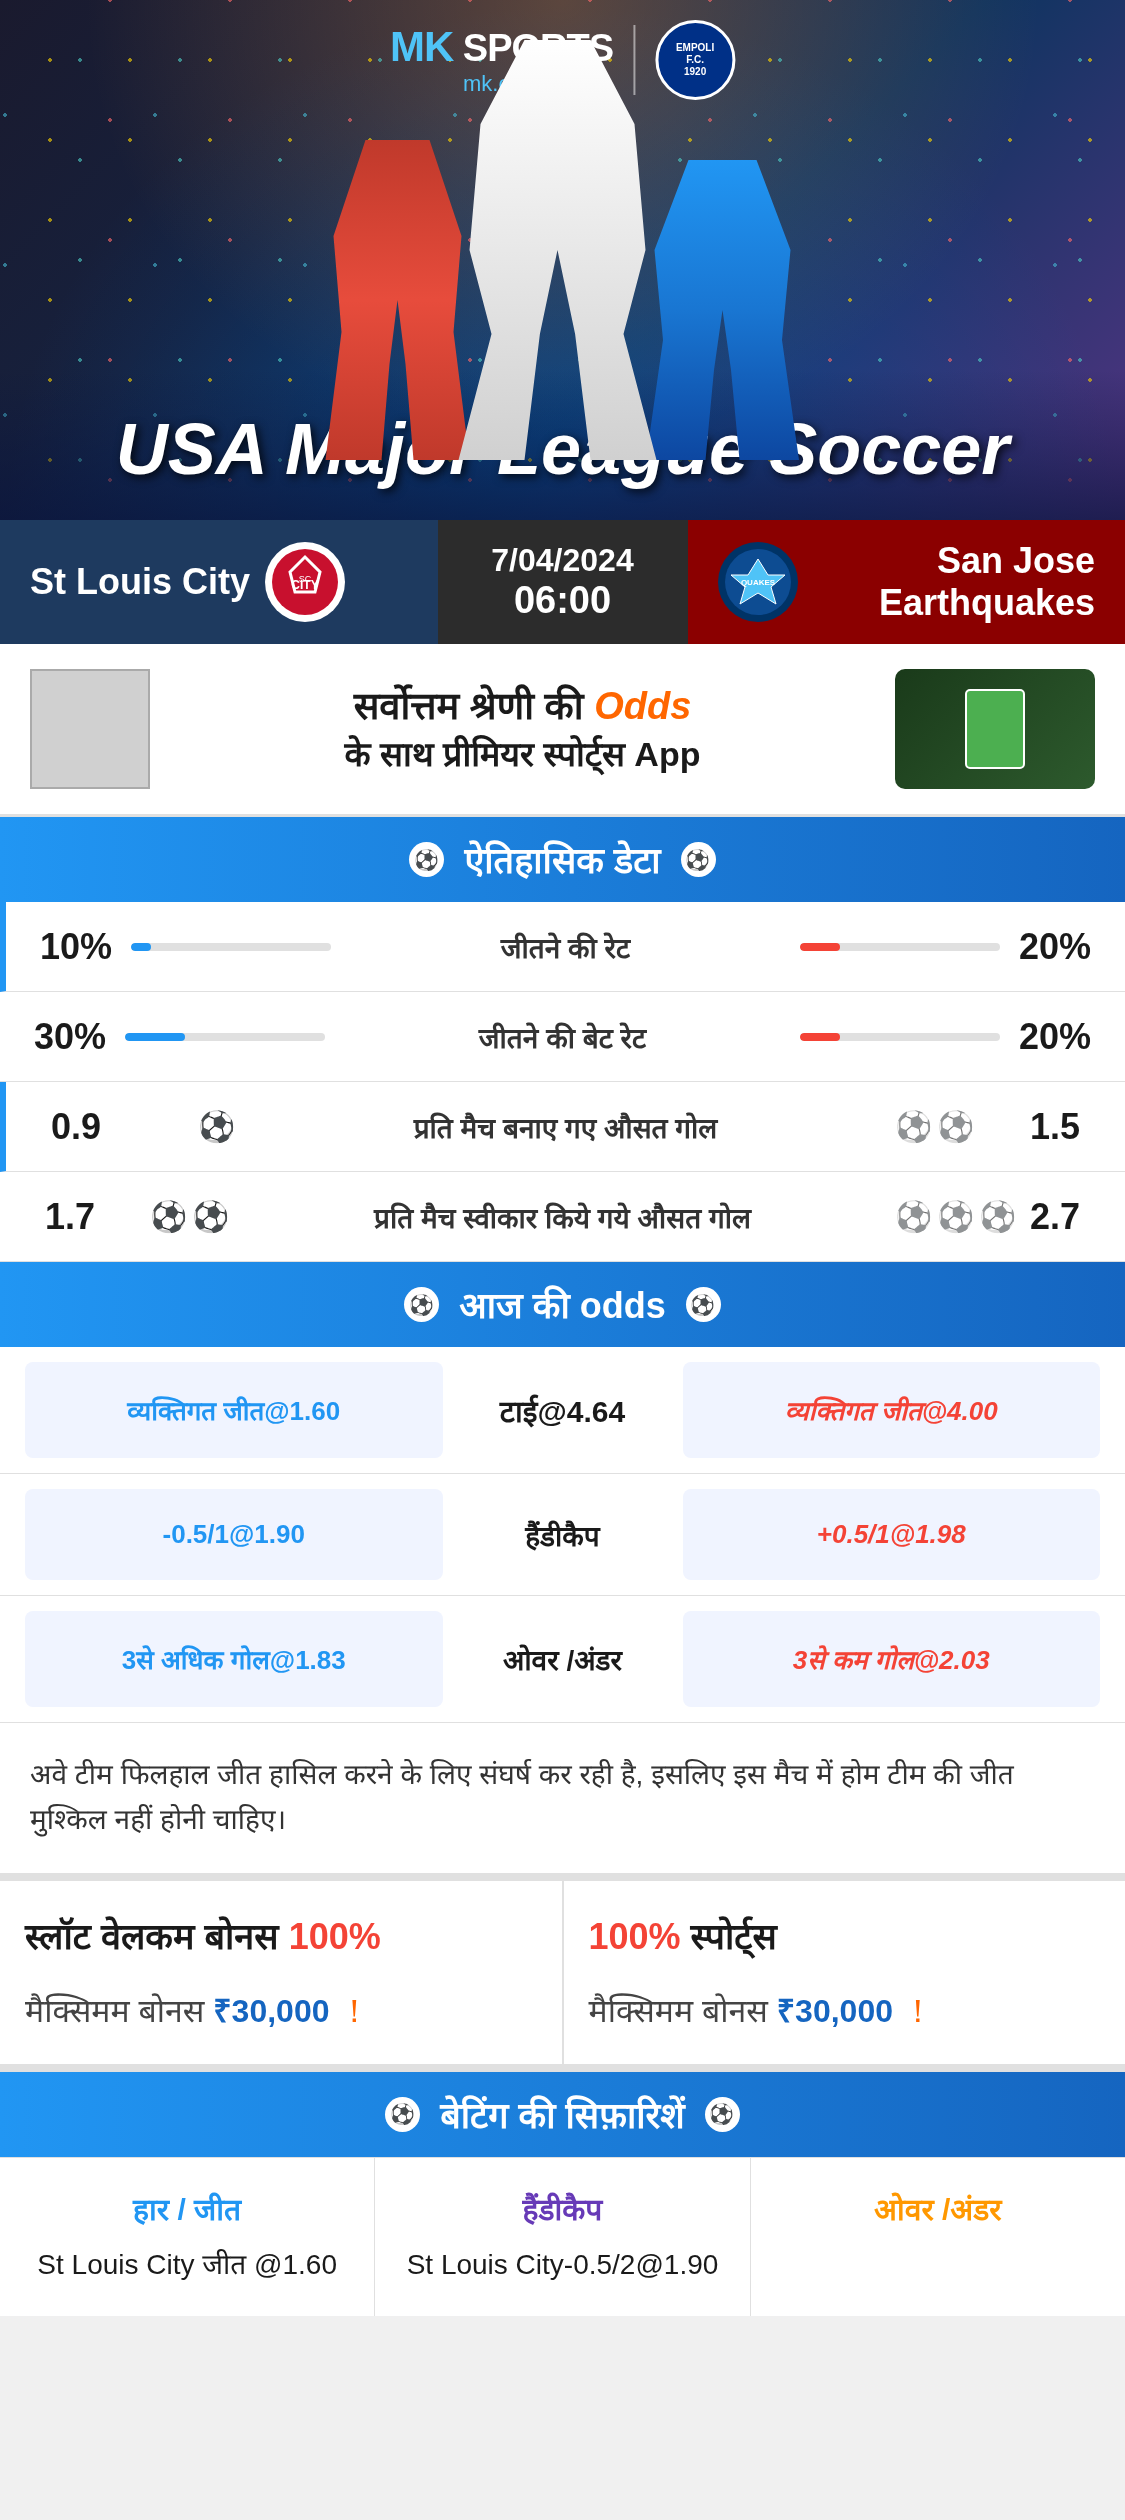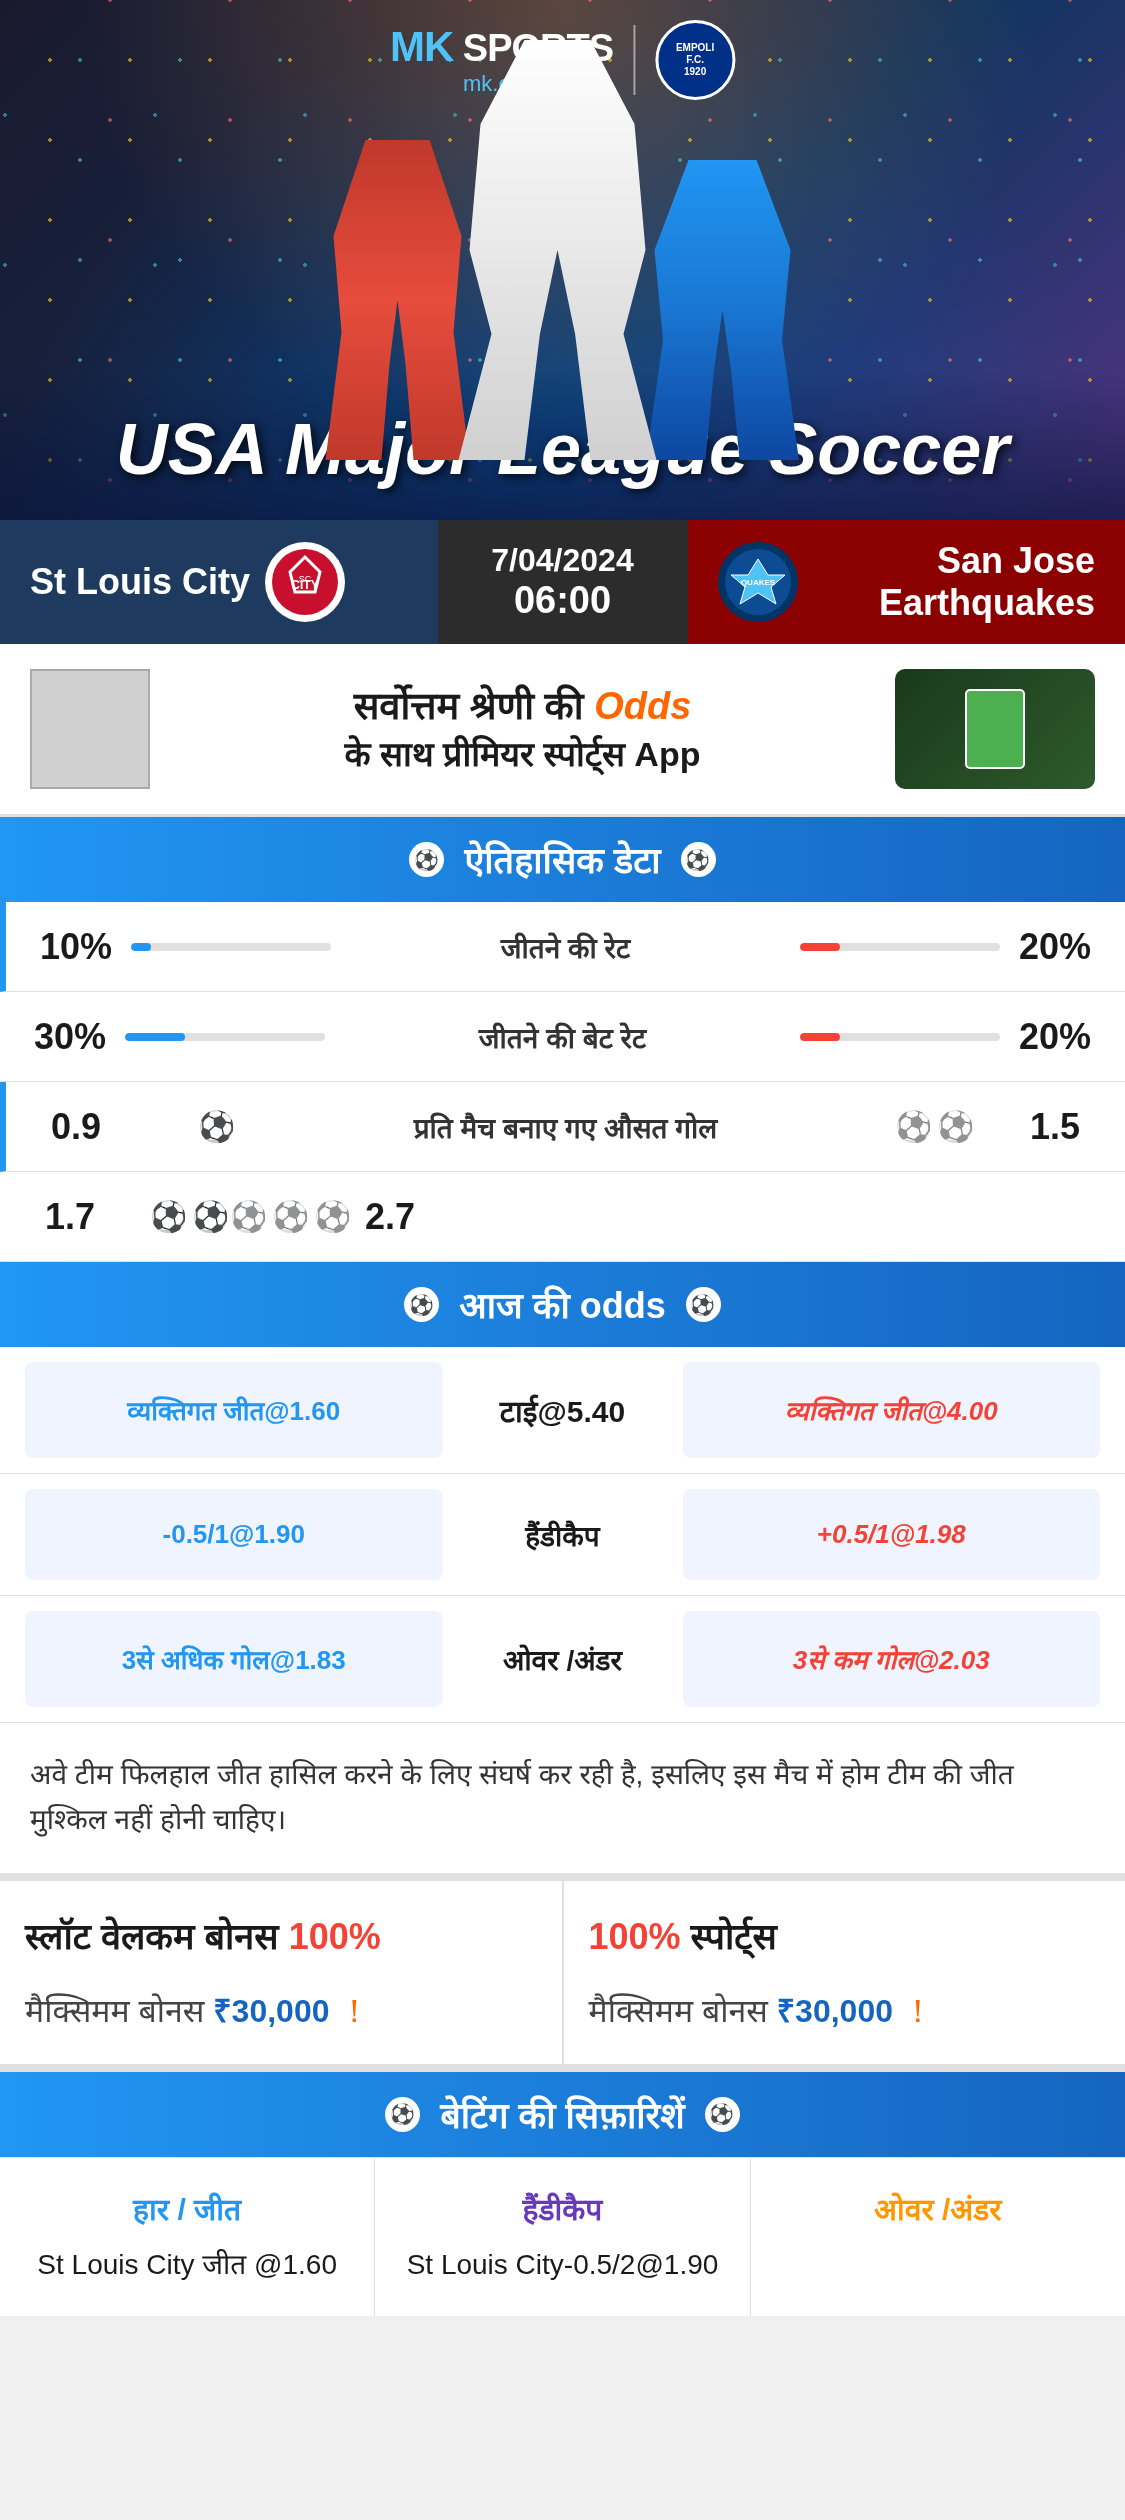--- a/index.html
+++ b/index.html
@@ -593,39 +593,40 @@
     </div>
     <span class="stat-right-val">1.5</span>
   </div>
 
   <div class="stat-row">
     <span class="stat-left-val">1.7</span>
     <div class="stat-icons-left">
       <span class="ball-svg">⚽</span>
       <span class="ball-svg">⚽</span>
     </div>
+    <span class="stat-label">प्रति मैच स्वीकार किये गये औसत गोल</span>
     <div class="stat-icons-right">
       <span class="ball-svg red" style="color:#cc4444;opacity:0.6;">⚽</span>
       <span class="ball-svg red" style="color:#cc4444;opacity:0.6;">⚽</span>
       <span class="ball-svg red" style="color:#cc4444;opacity:0.6;">⚽</span>
     </div>
     <span class="stat-right-val">2.7</span>
   </div>
 </div>
 
 <div class="odds-section">
   <div class="section-header">
     <div class="soccer-icon">⚽</div>
     <span class="section-title">आज की odds</span>
     <div class="soccer-icon">⚽</div>
   </div>
 
   <div class="odds-row">
     <button class="odds-btn">व्यक्तिगत जीत@1.60</button>
-    <span class="odds-center-val">टाई@5.40</span>
+    <span class="odds-center-val">टाई@4.64</span>
     <button class="odds-btn red-text">व्यक्तिगत जीत@4.00</button>
   </div>
 
   <div class="odds-row">
     <button class="odds-btn">-0.5/1@1.90</button>
     <span class="odds-center-label">हैंडीकैप</span>
     <button class="odds-btn red-text">+0.5/1@1.98</button>
   </div>
 
   <div class="odds-row">

